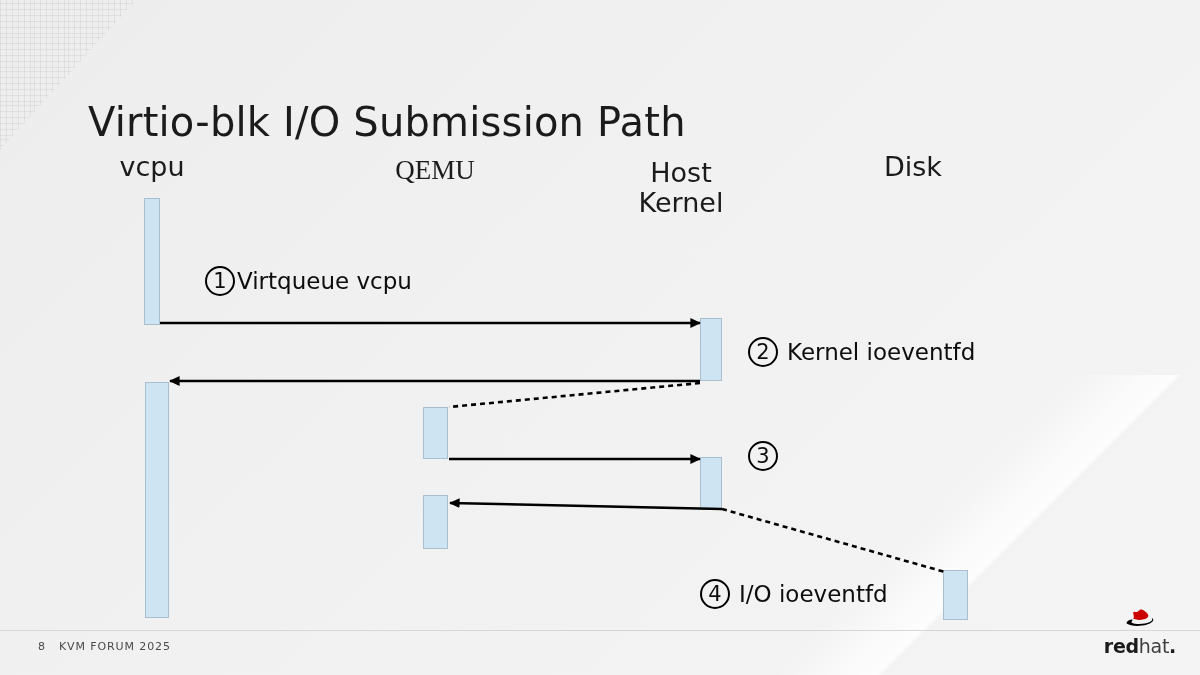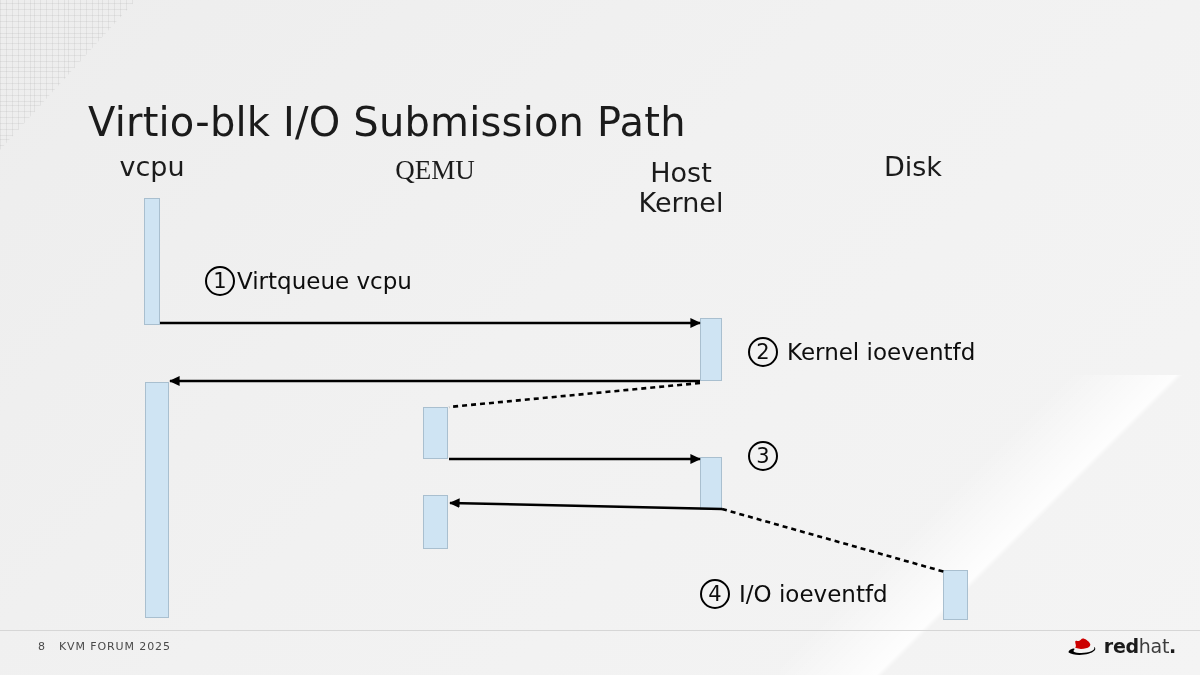--- a/index.html
+++ b/index.html
@@ -53,21 +53,21 @@
     font-size:21px;line-height:1;margin-right:7px;box-sizing:border-box;
   }
   .footer-line{
     position:absolute;left:0;bottom:44px;width:1200px;height:1px;background:#d6d6d6;
   }
   .footer{
     position:absolute;left:38px;bottom:22px;font-size:11px;color:#4a4a4a;
     letter-spacing:.9px;display:flex;gap:13px;
   }
   .logo{
-    position:absolute;right:24px;bottom:18px;display:flex;align-items:center;gap:7px;
+    position:absolute;right:24px;bottom:18px;display:flex;align-items:center;gap:7px;flex-direction:column;
   }
   .logo .word{font-size:19px;color:#1b1b1b;letter-spacing:-.3px;}
   .logo .word b{font-weight:bold;}
   .logo .word span{font-weight:normal;color:#3c3c3c;}
 </style>
 </head>
 <body>
 
 <div class="slide">
 

